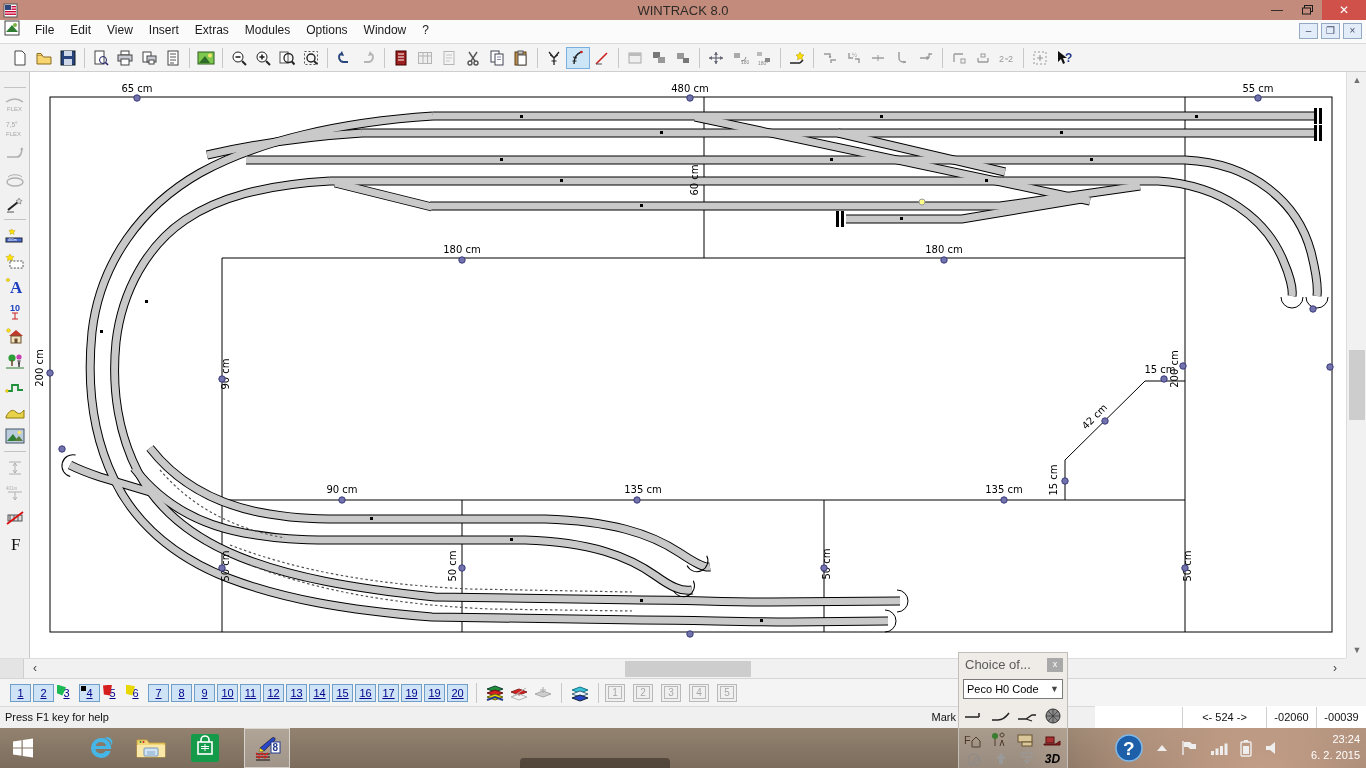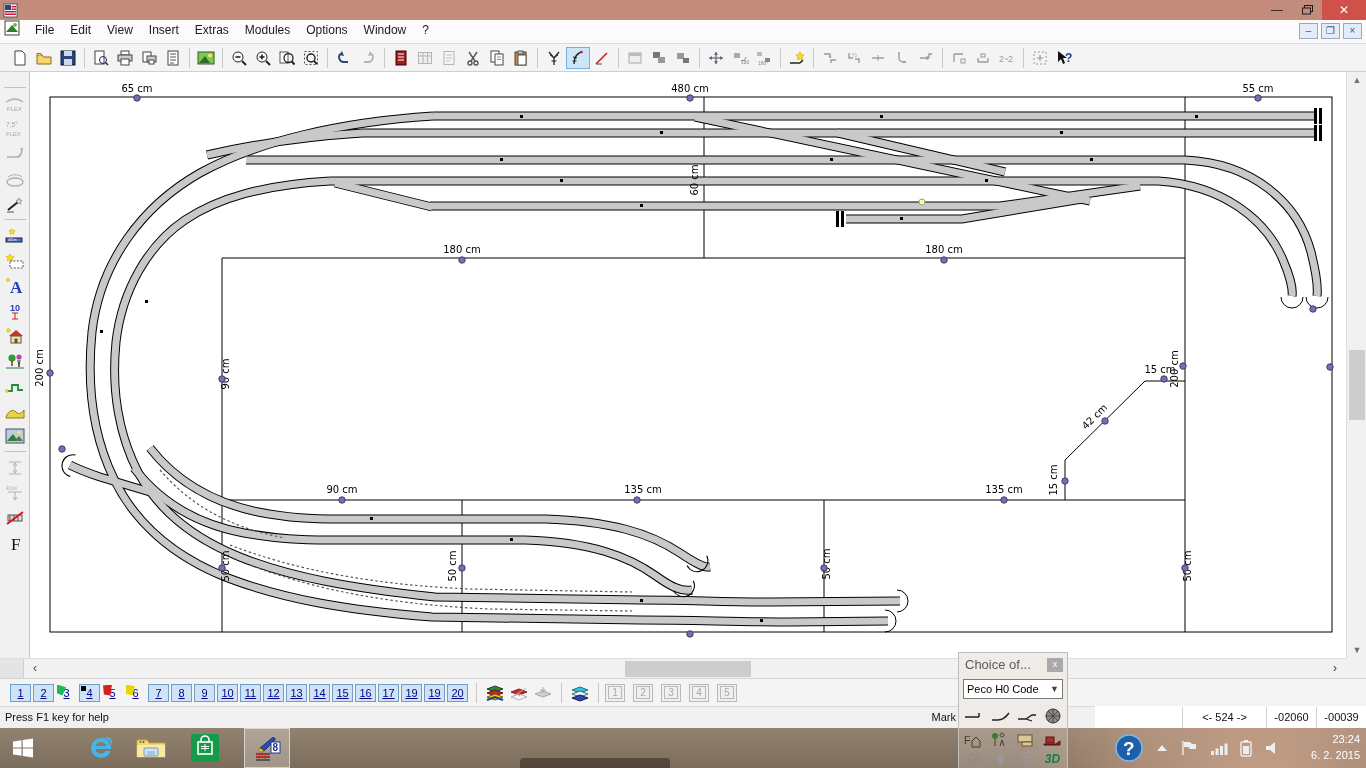--- a/index.html
+++ b/index.html
@@ -90,34 +90,35 @@
   #dialog-header { height:24px; background:#efece7; border:1px solid #c2bfba; border-bottom:none; display:flex; align-items:center; }
   #dialog-title { font-size:13px; color:#5a5a5a; padding-left:6px; flex:1; }
   #dialog-close { width:16px; height:14px; margin-right:4px; background:#a9a9a9; color:#fff; font-size:9px; line-height:13px; text-align:center; }
   #dialog-select-row { height:28px; background:#efece7; border-left:1px solid #c2bfba; border-right:1px solid #c2bfba; padding:3px 4px; }
   #dialog-select { width:100%; height:20px; background:#fff; border:1px solid #7a7a7a; font-size:11px; display:flex; align-items:center; padding:0 3px; color:#000; }
   #dialog-select .chev { margin-left:auto; color:#444; font-size:9px; }
   .dlg-row { height:24px; display:flex; align-items:center; justify-content:space-around; padding:0 2px; border-left:1px solid #c2bfba; border-right:1px solid #c2bfba; }
   #dlg-row1 { background:#efece7; }
   #dlg-row2, #dlg-row3 { background:rgba(239,236,231,0.25); }
   #dlg-row3 { height:16px; overflow:hidden; align-items:flex-start; }
-  .dlg-3d { font-size:12px; font-weight:bold; color:#15803d; font-style:italic; }
+  .dlg-3d { font-size:12px; font-weight:bold; color:#000000; font-style:italic; }
 </style>
 </head>
 <body>
 
 <div id="titlebar">
   <svg id="app-icon" viewBox="0 0 16 15">
     <rect x="1" y="1" width="13" height="13" fill="#fff" stroke="#555" stroke-width="1"></rect>
     <rect x="2" y="2" width="6" height="5" fill="#30457a"></rect>
     <rect x="2" y="8" width="11" height="1.4" fill="#c03"></rect>
       <rect x="2" y="10.5" width="11" height="1.4" fill="#c03"></rect>
     <rect x="8.5" y="3" width="4.5" height="1.4" fill="#c03"></rect>
       <rect x="8.5" y="5.5" width="4.5" height="1.4" fill="#c03"></rect>
   </svg>
+  <div id="title-text">WINTRACK 8.0</div>
   <div id="caption-controls">
     <div class="cap-btn">—</div>
     <div class="cap-btn">
       <svg width="11" height="10" viewBox="0 0 11 10">
           <rect x="2.5" y="0.5" width="8" height="6" fill="none" stroke="#1d1d1d"></rect>
           <rect x="0.5" y="3" width="8" height="6" fill="#c28b7c" stroke="#1d1d1d"></rect>
         </svg>
     </div>
     <div class="cap-btn" id="close-btn">✕</div>
   </div>

